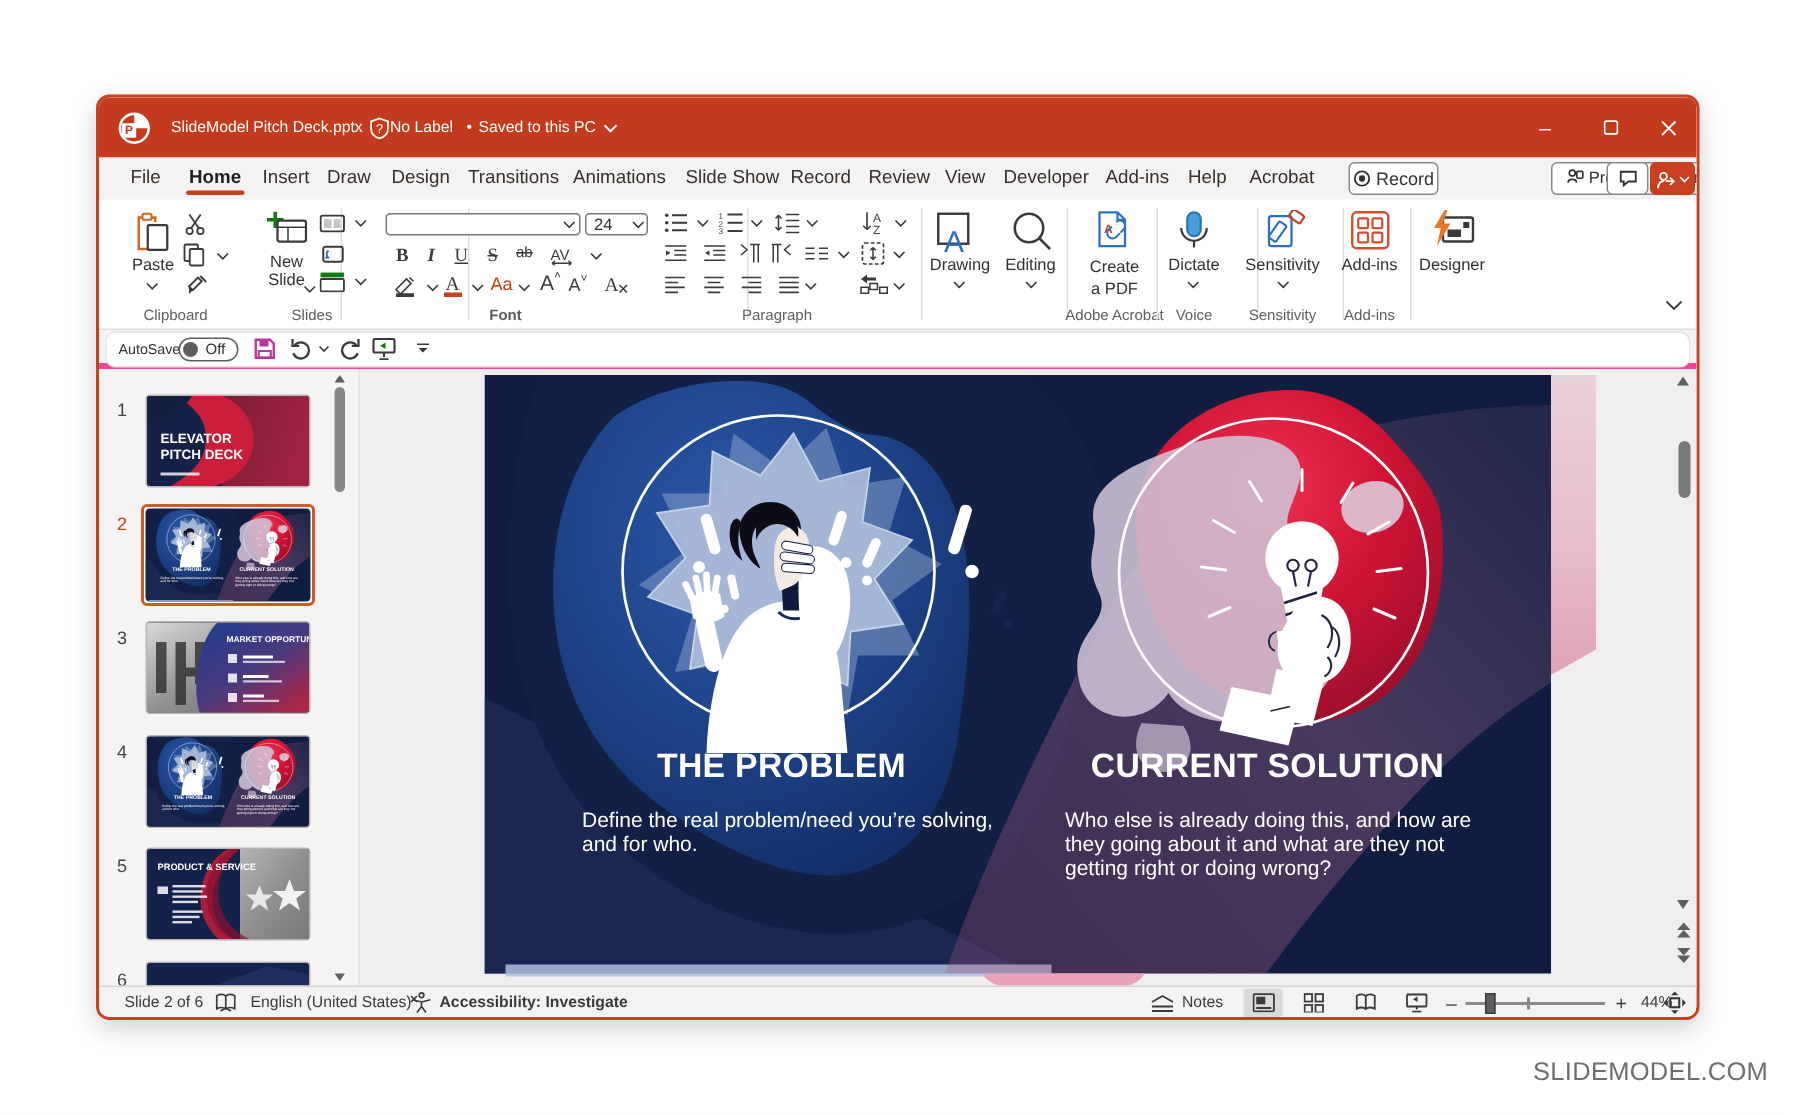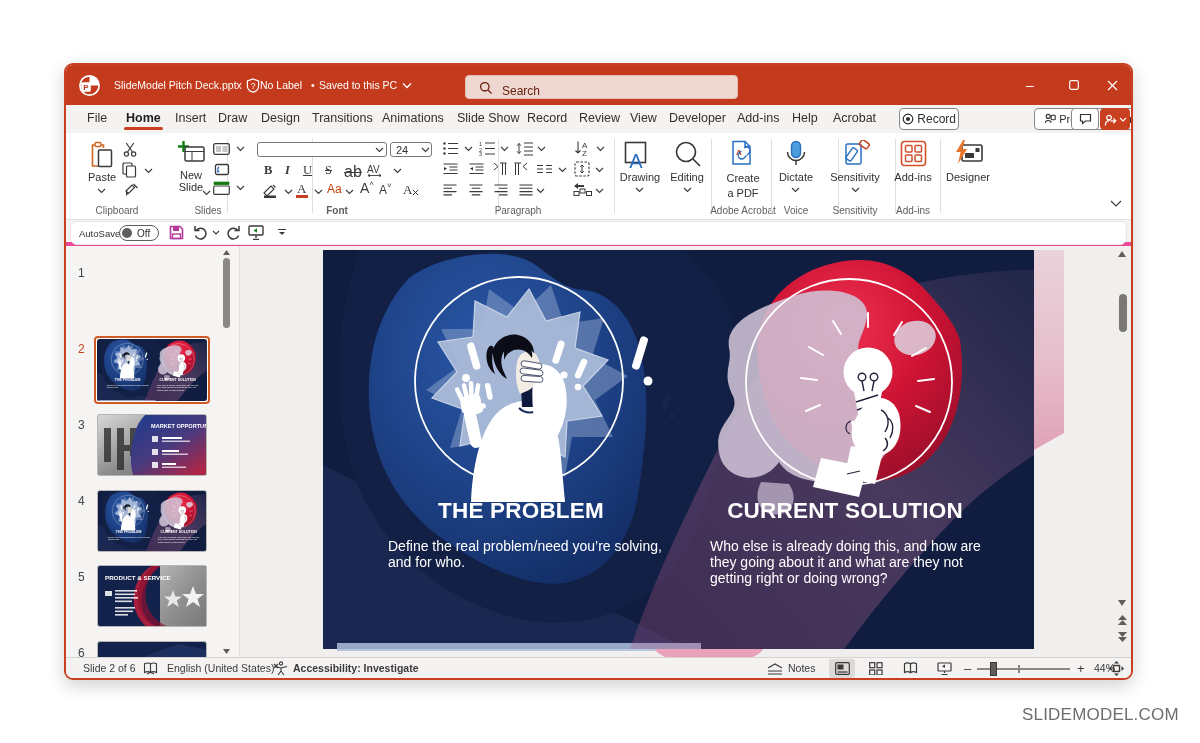--- a/index.html
+++ b/index.html
@@ -48,27 +48,20 @@
       <svg class="abs" style="left:180px;top:13px" width="14" height="15" viewBox="0 0 14 15">
         <path d="M7 1 L12.6 3 V8 C12.6 11.4 10 13.4 7 14.2 C4 13.4 1.4 11.4 1.4 8 V3 Z" fill="none" stroke="#fff" stroke-width="1.2"></path>
         <text x="7" y="10.5" font-size="8.5" fill="#fff" text-anchor="middle" font-family="Liberation Sans">?</text>
       </svg>
       <div class="ttl" style="left:194px;">No Label</div>
       <div class="ttl" style="left:245px;">•</div>
       <div class="ttl" style="left:253px;">Saved to this PC</div>
       <svg class="abs" style="left:336px;top:17px" width="10" height="7" viewBox="0 0 10 7">
           <path d="M1 1.5 L5 5.5 L9 1.5" fill="none" stroke="#fff" stroke-width="1.3"></path>
         </svg>
-      <div id="searchbox">
-        <svg class="abs" style="left:13px;top:5px" width="14" height="14" viewBox="0 0 14 14">
-            <circle cx="5.8" cy="5.8" r="4.2" fill="none" stroke="#69210f" stroke-width="1.3"></circle>
-            <line x1="9" y1="9" x2="12.6" y2="12.6" stroke="#69210f" stroke-width="1.3"></line>
-          </svg>
-        <span style="position:absolute;left:36px;top:4px;">Search</span>
-      </div>
       <div class="wbtn" style="right:81px;font-size:14px;">–</div>
       <svg class="abs" style="right:52px;top:15px" width="10" height="10" viewBox="0 0 10 10">
           <rect x="0.7" y="0.7" width="8.6" height="8.6" rx="1.5" fill="none" stroke="#fff" stroke-width="1.2"></rect>
         </svg>
       <svg class="abs" style="right:13px;top:15px" width="11" height="11" viewBox="0 0 11 11">
           <path d="M1 1 L10 10 M10 1 L1 10" stroke="#fff" stroke-width="1.2"></path>
         </svg>
     </div>
     <div id="menurow">
       <div class="tab" style="left:21px;">File</div>
@@ -187,21 +180,21 @@
         </svg>
       <div class="abs" style="left:324px;top:9px;width:42px;height:15px;border:1px solid #7a7876;border-radius:3px;background:#fff;font-size:11px;color:#33302e;padding:1px 0 0 5px;">24</div>
       <svg class="abs" style="left:355px;top:14px" width="9" height="6" viewBox="0 0 9 6">
           <path d="M1 1 L4.5 4.5 L8 1" fill="none" stroke="#3b3a39" stroke-width="1.1"></path>
         </svg>
       <div class="abs" style="left:198px;top:30px;width:180px;height:14px;font-size:12.5px;color:#3b3a39;">
         <b style="position:absolute;left:0;font-family:'Liberation Serif',serif;">B</b>
         <i style="position:absolute;left:21px;font-family:'Liberation Serif',serif;font-weight:bold;">I</i>
         <span style="position:absolute;left:39px;text-decoration:underline;font-family:'Liberation Serif',serif;">U</span>
         <span style="position:absolute;left:61px;text-decoration:line-through;font-family:'Liberation Serif',serif;">S</span>
-        <span style="position:absolute;left:80px;text-decoration:line-through;font-size:16px;">ab</span>
+        <span style="position:absolute;left:80px;text-decoration:line-through;font-size:10px;">ab</span>
       </div>
       <svg class="abs" style="left:301px;top:31px" width="22" height="13" viewBox="0 0 22 13">
           <text x="0" y="9" font-size="10" fill="#3b3a39" font-family="Liberation Sans">AV</text>
           <path d="M1 11.5 H14 M1 11.5 l2 -1.6 M1 11.5 l2 1.6 M14 11.5 l-2 -1.6 M14 11.5 l-2 1.6" stroke="#3b3a39" stroke-width="0.9" fill="none"></path>
         </svg>
       <svg class="abs" style="left:327px;top:35px" width="9" height="6" viewBox="0 0 9 6">
           <path d="M1 1 L4.5 4.5 L8 1" fill="none" stroke="#3b3a39" stroke-width="1.1"></path>
         </svg>
       <svg class="abs" style="left:196px;top:51px" width="18" height="14" viewBox="0 0 18 14">
           <path d="M2 9 L9 2 L12 5 L5 12 Z" fill="none" stroke="#3b3a39" stroke-width="1.1"></path>
@@ -577,20 +570,31 @@
         </defs>
       </svg>
       <div id="panel">
         <div class="thumbnum" style="top:20px;">1</div>
         <div class="thumbnum" style="top:96px;color:#c8401f;">2</div>
         <div class="thumbnum" style="top:172px;">3</div>
         <div class="thumbnum" style="top:248px;">4</div>
         <div class="thumbnum" style="top:324px;">5</div>
         <div class="thumbnum" style="top:400px;">6</div>
 
+        <div class="thumb" style="top:17px;">
+          <svg width="110" height="62" viewBox="0 0 110 62" preserveAspectRatio="none">
+            <rect width="110" height="62" fill="#14224a"></rect>
+            <rect x="50" width="60" height="62" fill="url(#t1R)"></rect>
+            <path d="M28,-3 C52,-6 70,10 71,27 C72,46 57,60 34,62 L12,62 C32,52 41,40 39,24 C37,9 22,1 12,-3 Z" fill="#cb1e3a"></path>
+            <path d="M0,0 L30,0 C24,10 12,17 0,19 Z" fill="#13203f"></path>
+            <text x="9" y="31" font-family="Liberation Sans" font-size="9" font-weight="bold" fill="#ffffff">ELEVATOR</text>
+            <text x="9" y="42" font-family="Liberation Sans" font-size="9" font-weight="bold" fill="#ffffff">PITCH DECK</text>
+            <rect x="9" y="51" width="26" height="2" fill="#ffffff" opacity="0.8"></rect>
+          </svg>
+        </div>
 
         <div class="abs" style="left:28px;top:90px;width:116px;height:68px;border:2px solid #cf5a28;border-radius:4px;background:#fff;"></div>
         <div class="thumb" style="top:93px;border:none;">
           <svg width="110" height="62" viewBox="0 0 711 399" preserveAspectRatio="none">
               <use href="#slideart"></use>
             </svg>
         </div>
 
         <div class="thumb" style="top:168px;">
           <svg width="110" height="62" viewBox="0 0 110 62" preserveAspectRatio="none">

